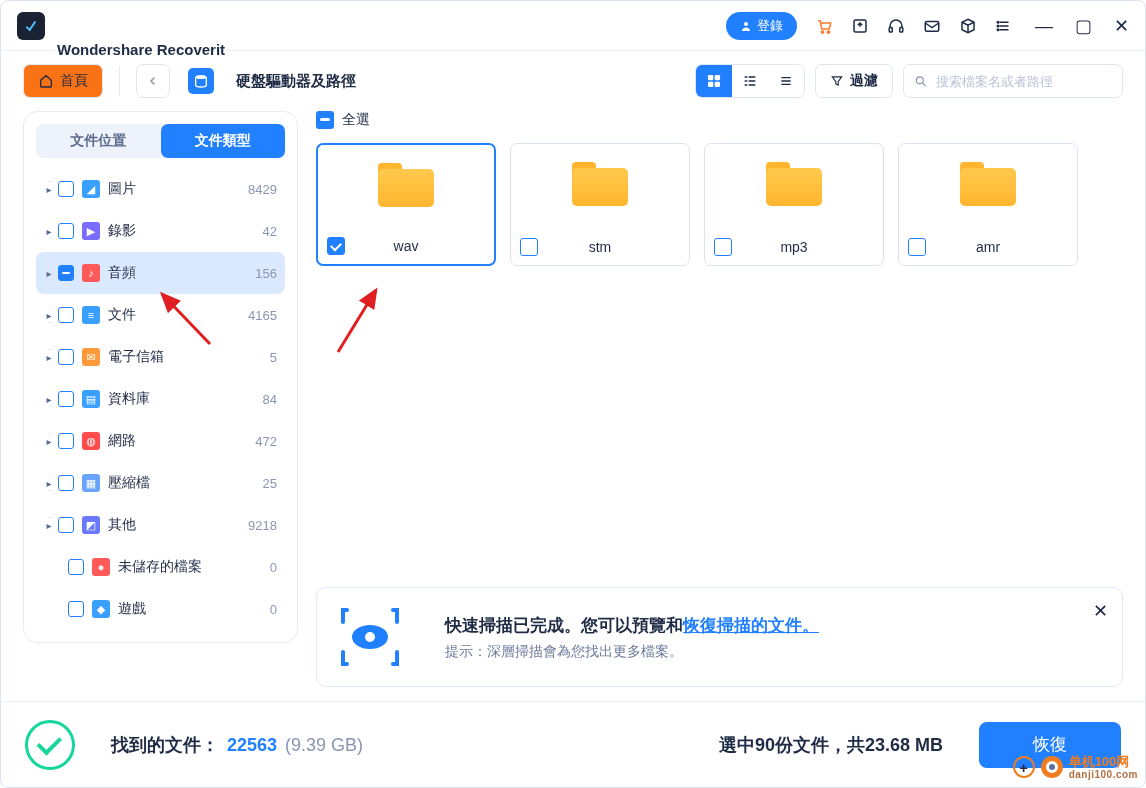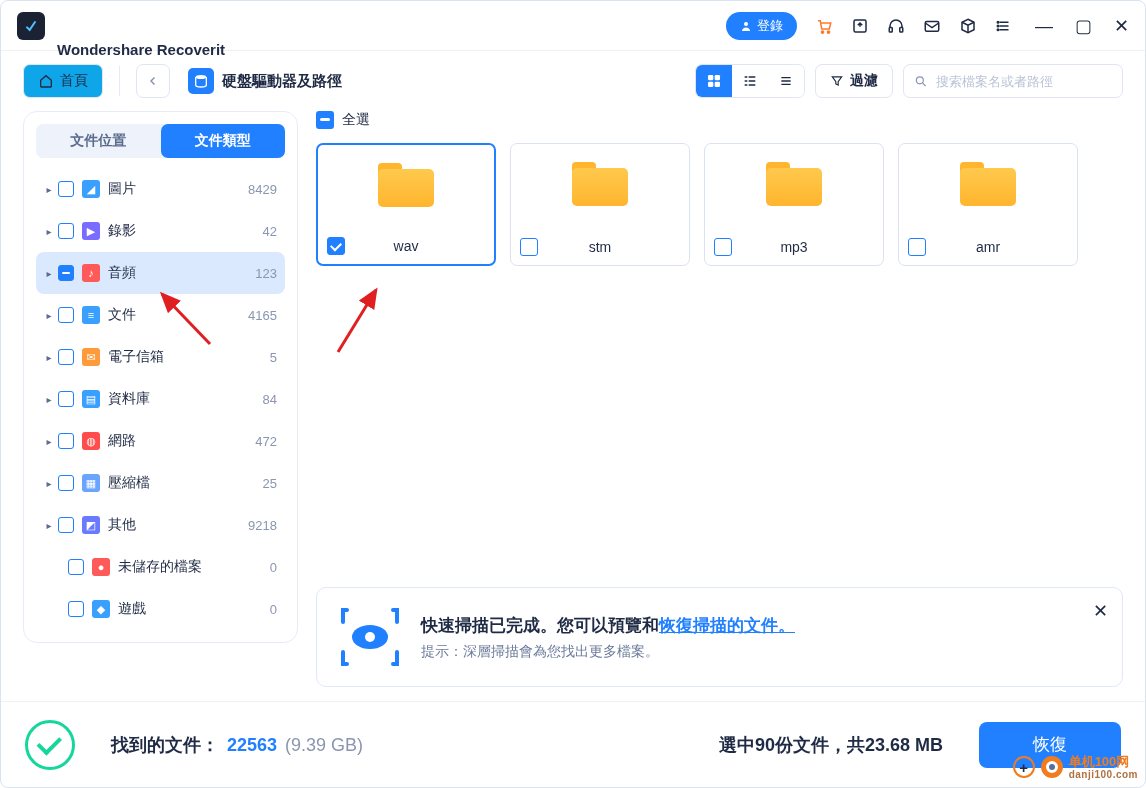--- a/index.html
+++ b/index.html
@@ -14,24 +14,24 @@
 .titlebar .title { font-size:15px; font-weight:600; color:#1f2a44;margin-top:48px; }
 .titlebar .spacer { flex:1; }
 .login-btn { background:#2080ff; color:#fff; border:none; border-radius:14px; height:28px; padding:0 14px; font-size:13px; display:flex; align-items:center; gap:5px; cursor:pointer; }
 .title-icons { display:flex; align-items:center; gap:18px; margin-left:18px; }
 .title-icons span, .title-icons svg { width:18px; height:18px; color:#1f2a44; }
 .win-controls { display:flex; align-items:center; gap:22px; margin-left:22px; }
 .win-controls span { font-size:18px; color:#1f2a44; cursor:pointer; line-height:1; }
 
 
 .toolbar { height: 60px; display:flex; align-items:center; padding: 0 22px; }
-.home-btn { height:34px; border:1px solid #dfe5f1; border-radius:7px; padding:0 14px; display:flex; align-items:center; gap:6px; font-size:14px; color:#1f2a44; background:#0ea5e9; cursor:pointer; }
+.home-btn { height:34px; border:1px solid #dfe5f1; border-radius:7px; padding:0 14px; display:flex; align-items:center; gap:6px; font-size:14px; color:#1f2a44; background:#f97316; cursor:pointer; }
 .tb-divider { width:1px; height:30px; background:#e5eaf3; margin:0 16px; }
 .back-btn { width:34px; height:34px; border:1px solid #dfe5f1; border-radius:7px; display:flex; align-items:center; justify-content:center; background:#fff; cursor:pointer; }
-.breadcrumb { display:flex; align-items:center; gap:8px; margin-left:18px; font-size:15px; font-weight:600; color:#1f2a44;}
+.breadcrumb { display:flex; align-items:center; gap:22px; margin-left:18px; font-size:15px; font-weight:600; color:#1f2a44;}
 .bc-icon { width:26px; height:26px; background:#2080ff; border-radius:5px; display:flex; align-items:center; justify-content:center; }
 .toolbar .spacer { flex:1; }
 .view-toggle { display:flex; align-items:center; border:1px solid #dfe5f1; border-radius:7px; height:34px; overflow:hidden; }
 .view-toggle button { width:36px; height:34px; border:none; background:#fff; display:flex; align-items:center; justify-content:center; cursor:pointer; }
 .view-toggle button.active { background:#2080ff; }
 .filter-btn { height:34px; border:1px solid #dfe5f1; border-radius:7px; padding:0 14px; display:flex; align-items:center; gap:6px; font-size:14px; color:#1f2a44; background:#fff; cursor:pointer; margin-left:10px; font-weight:600;}
 .search-box { height:34px; border:1px solid #dfe5f1; border-radius:7px; padding:0 10px; display:flex; align-items:center; gap:8px; margin-left:10px; width:220px; background:#fff;}
 .search-box input { border:none; outline:none; font-size:13px; flex:1; color:#333; }
 .search-box input::placeholder { color:#b9c3d6; }
 
@@ -69,21 +69,21 @@
 .folder-card.selected .fchk { background:#2080ff; }
 .folder-card.selected .fchk:after { content:''; position:absolute; left:3px; top:4px; width:8px; height:5px; border-left:2px solid #fff; border-bottom:2px solid #fff; transform:rotate(-45deg); }
 .folder-card .ficon { position:absolute; left:50%; top:18px; transform:translateX(-50%); width:56px; height:44px; }
 .folder-card .ficon:before { content:''; position:absolute; left:0; top:0; width:24px; height:12px; background:#ffb62e; border-radius:4px 4px 0 0; }
 .folder-card .ficon:after { content:''; position:absolute; left:0; top:6px; width:56px; height:38px; background:linear-gradient(#ffc94d,#ffb52e); border-radius:5px; }
 .folder-card .flabel { position:absolute; bottom:10px; left:0; right:0; text-align:center; font-size:14px; color:#1f2a44; }
 
 
 .notice { margin-top:auto; border:1px solid #e1e8f7; border-radius:10px; padding:18px 22px; display:flex; gap:20px; align-items:center; position:relative; background:#fff;}
 .notice .nicon { width:62px; height:62px; display:flex; align-items:center; justify-content:center; }
-.notice .ntext { flex:1; }
+.notice .ntext { flex:1;margin-left:24px; }
 .notice .ntitle { font-size:17px; font-weight:600; color:#1f2a44; }
 .notice .ntitle a { color:#2080ff; text-decoration:underline; }
 .notice .nsub { font-size:14px; color:#6b7a99; margin-top:6px; }
 .notice .nclose { position:absolute; right:14px; top:12px; font-size:18px; color:#1f2a44; cursor:pointer; }
 
 
 .footer { height:86px; border-top:1px solid #eef1f6; display:flex; align-items:center; padding:0 24px; gap:36px; }
 .status-chk { width:50px; height:50px; border:3px solid #15d69b; border-radius:50%; display:flex; align-items:center; justify-content:center; }
 .status-chk:after { content:''; width:18px; height:10px; border-left:4px solid #15d69b; border-bottom:4px solid #15d69b; transform:rotate(-45deg) translate(1px,-2px); }
 .found { font-size:18px; font-weight:600; color:#1f2a44; display:flex; gap:8px; align-items:baseline;}
@@ -255,21 +255,21 @@
               <span class="chk"></span>
               <span class="fi" style="background:#7a6cff;color:#fff;font-size:11px;">▶</span>
               <span class="label">錄影</span>
               <span class="count">42</span>
             </div>
             <div class="cat-item selected">
               <span class="caret">▸</span>
               <span class="chk filled"></span>
               <span class="fi" style="background:#ff5a5a;color:#fff;font-size:11px;">♪</span>
               <span class="label">音頻</span>
-              <span class="count">123</span>
+              <span class="count">156</span>
             </div>
             <div class="cat-item">
               <span class="caret">▸</span>
               <span class="chk"></span>
               <span class="fi" style="background:#3aa0ff;color:#fff;font-size:11px;">≡</span>
               <span class="label">文件</span>
               <span class="count">4165</span>
             </div>
             <div class="cat-item">
               <span class="caret">▸</span>

